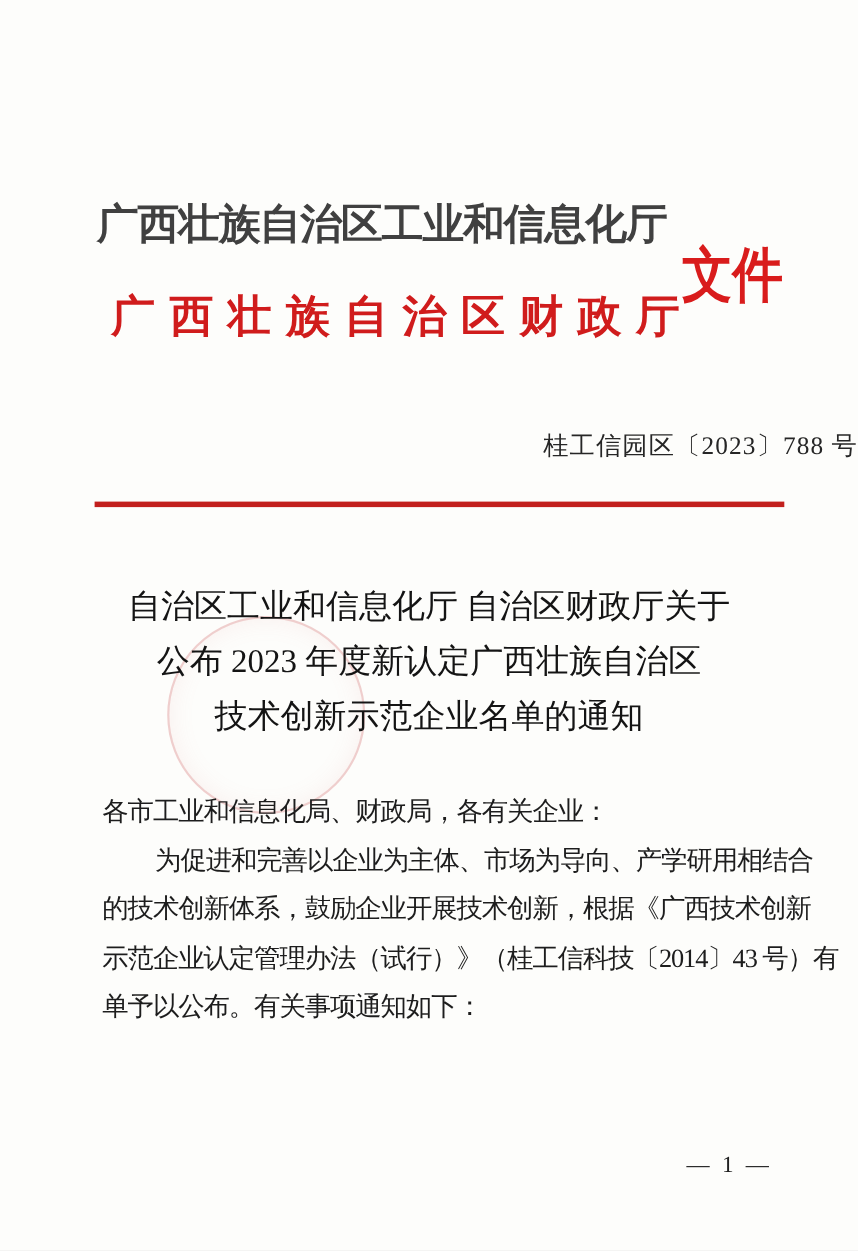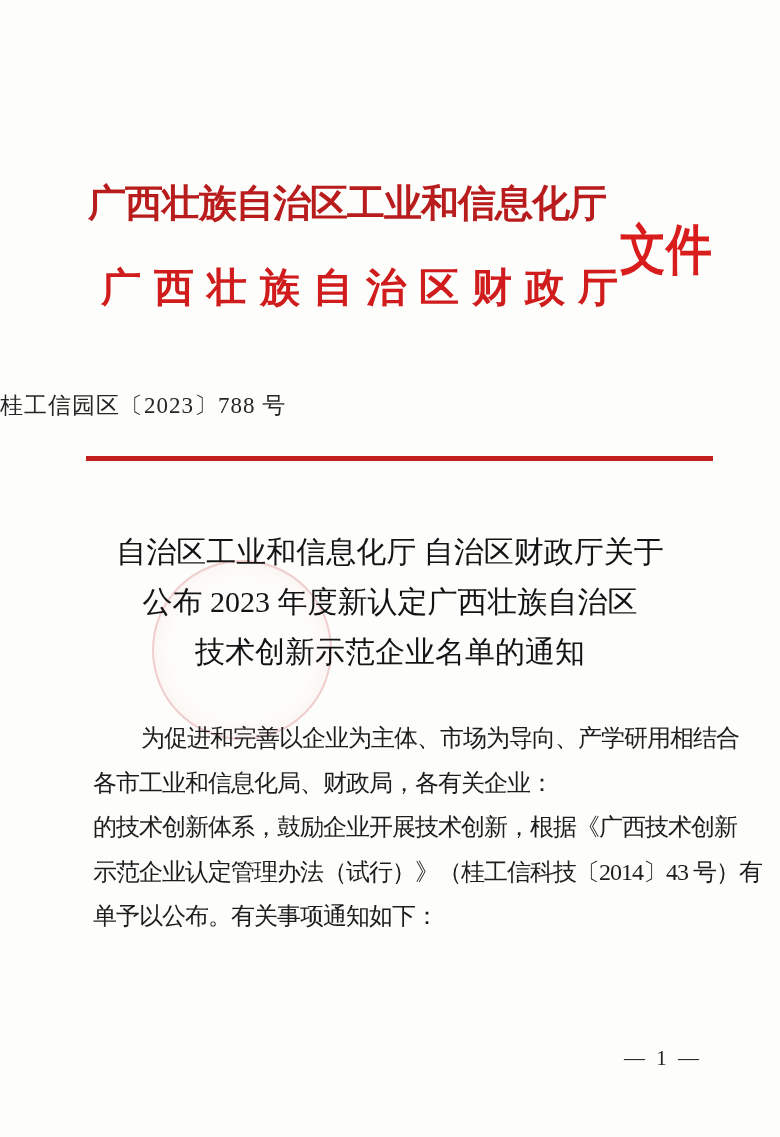--- a/index.html
+++ b/index.html
@@ -17,21 +17,21 @@
     font-family: "Liberation Serif", "DejaVu Serif", serif;
   }
   
   .agency-line1 {
     position: absolute;
     left: 88px;
     top: 178px;
     font-size: 38px;
     font-weight: bold;
     letter-spacing: -1px;
-    color: #b91c1c;
+    color: #404040;
     white-space: nowrap;
   }
   .agency-line2 {
     position: absolute;
     left: 88px;
     top: 260px;
     font-size: 40px;
     font-weight: bold;
     letter-spacing: 13px;
     color: #d01c1c;
@@ -48,21 +48,21 @@
     white-space: nowrap;
     transform: scaleX(0.85);
     transform-origin: left top;
   }
   
   .doc-number {
     position: absolute;
     left: 0;
     top: 390px;
     width: 780px;
-    text-align: left;
+    text-align: right;
     font-size: 23px;
     color: #262626;
     letter-spacing: 1px;
     white-space: nowrap;
   }
   
   .red-rule {
     position: absolute;
     left: 86px;
     top: 456px;
@@ -136,22 +136,22 @@
 
   <div class="seal-watermark"></div>
 
   <div class="doc-title">
     <div class="t-line">自治区工业和信息化厅 自治区财政厅关于</div>
     <div class="t-line">公布 2023 年度新认定广西壮族自治区</div>
     <div class="t-line">技术创新示范企业名单的通知</div>
   </div>
 
   <div class="body-text">
+    <div class="body-line">各市工业和信息化局、财政局，各有关企业：</div>
     <div class="body-line indent">为促进和完善以企业为主体、市场为导向、产学研用相结合</div>
-    <div class="body-line">各市工业和信息化局、财政局，各有关企业：</div>
     <div class="body-line">的技术创新体系，鼓励企业开展技术创新，根据《广西技术创新</div>
     <div class="body-line">示范企业认定管理办法（试行）》（桂工信科技〔2014〕43 号）有</div>
     <div class="body-line">单予以公布。有关事项通知如下：</div>
   </div>
 
   <div class="page-number">— 1 —</div>
 
 </div>
 
 </body></html>

